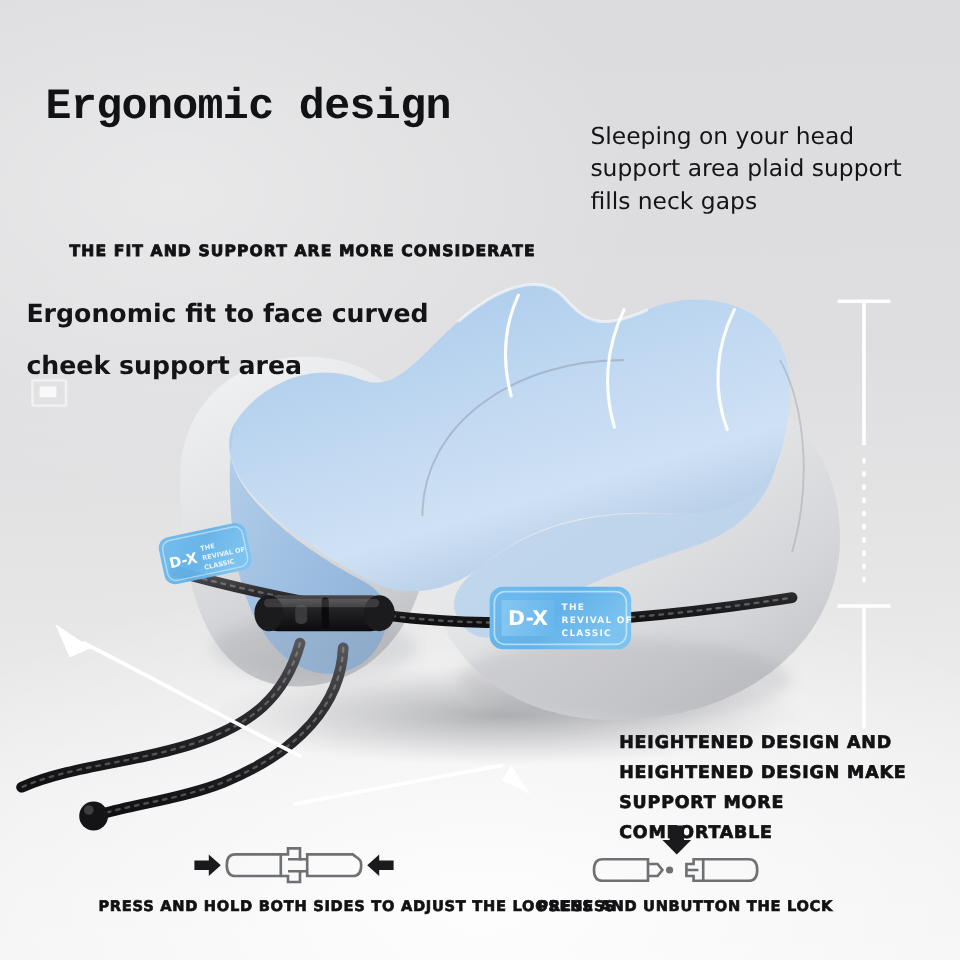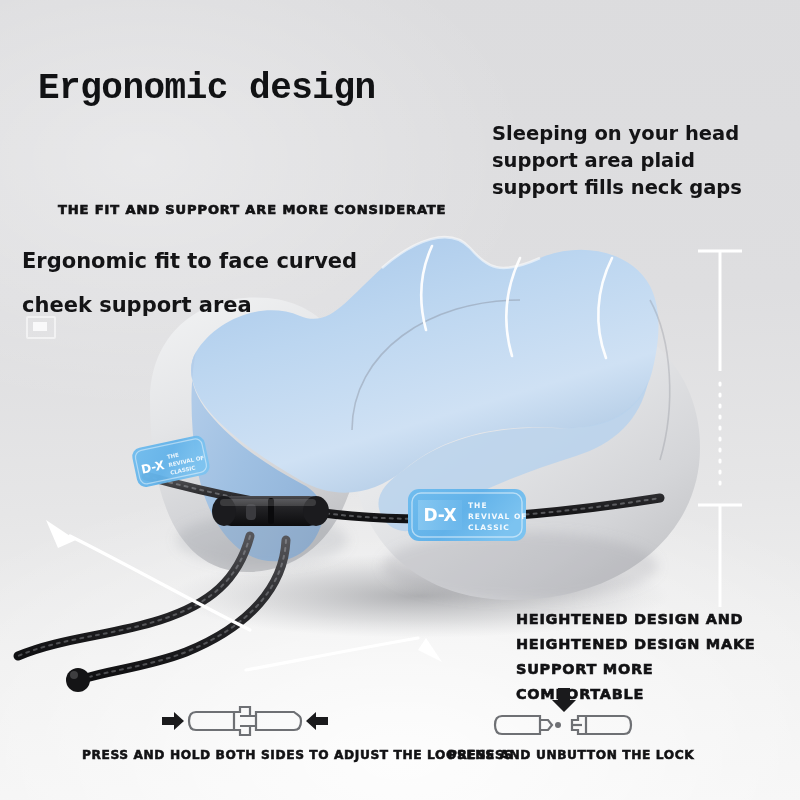--- a/index.html
+++ b/index.html
@@ -48,23 +48,22 @@
     margin-top: 42px;
     -webkit-text-stroke: 0.7px #121214;
   }
   .blk-right {
     position: absolute;
     left: 492px;
     top: 100px;
     width: 290px;
     font-size: 19.5px;
     line-height: 27px;
-    font-weight: 700;
+    font-weight: 400;
     color: #141416;
-    margin-top: 20px;
   }
   .blk-left {
     position: absolute;
     left: 22px;
     top: 239px;
     width: 380px;
     font-size: 21px;
     line-height: 44px;
     font-weight: 700;
     color: #141416;

